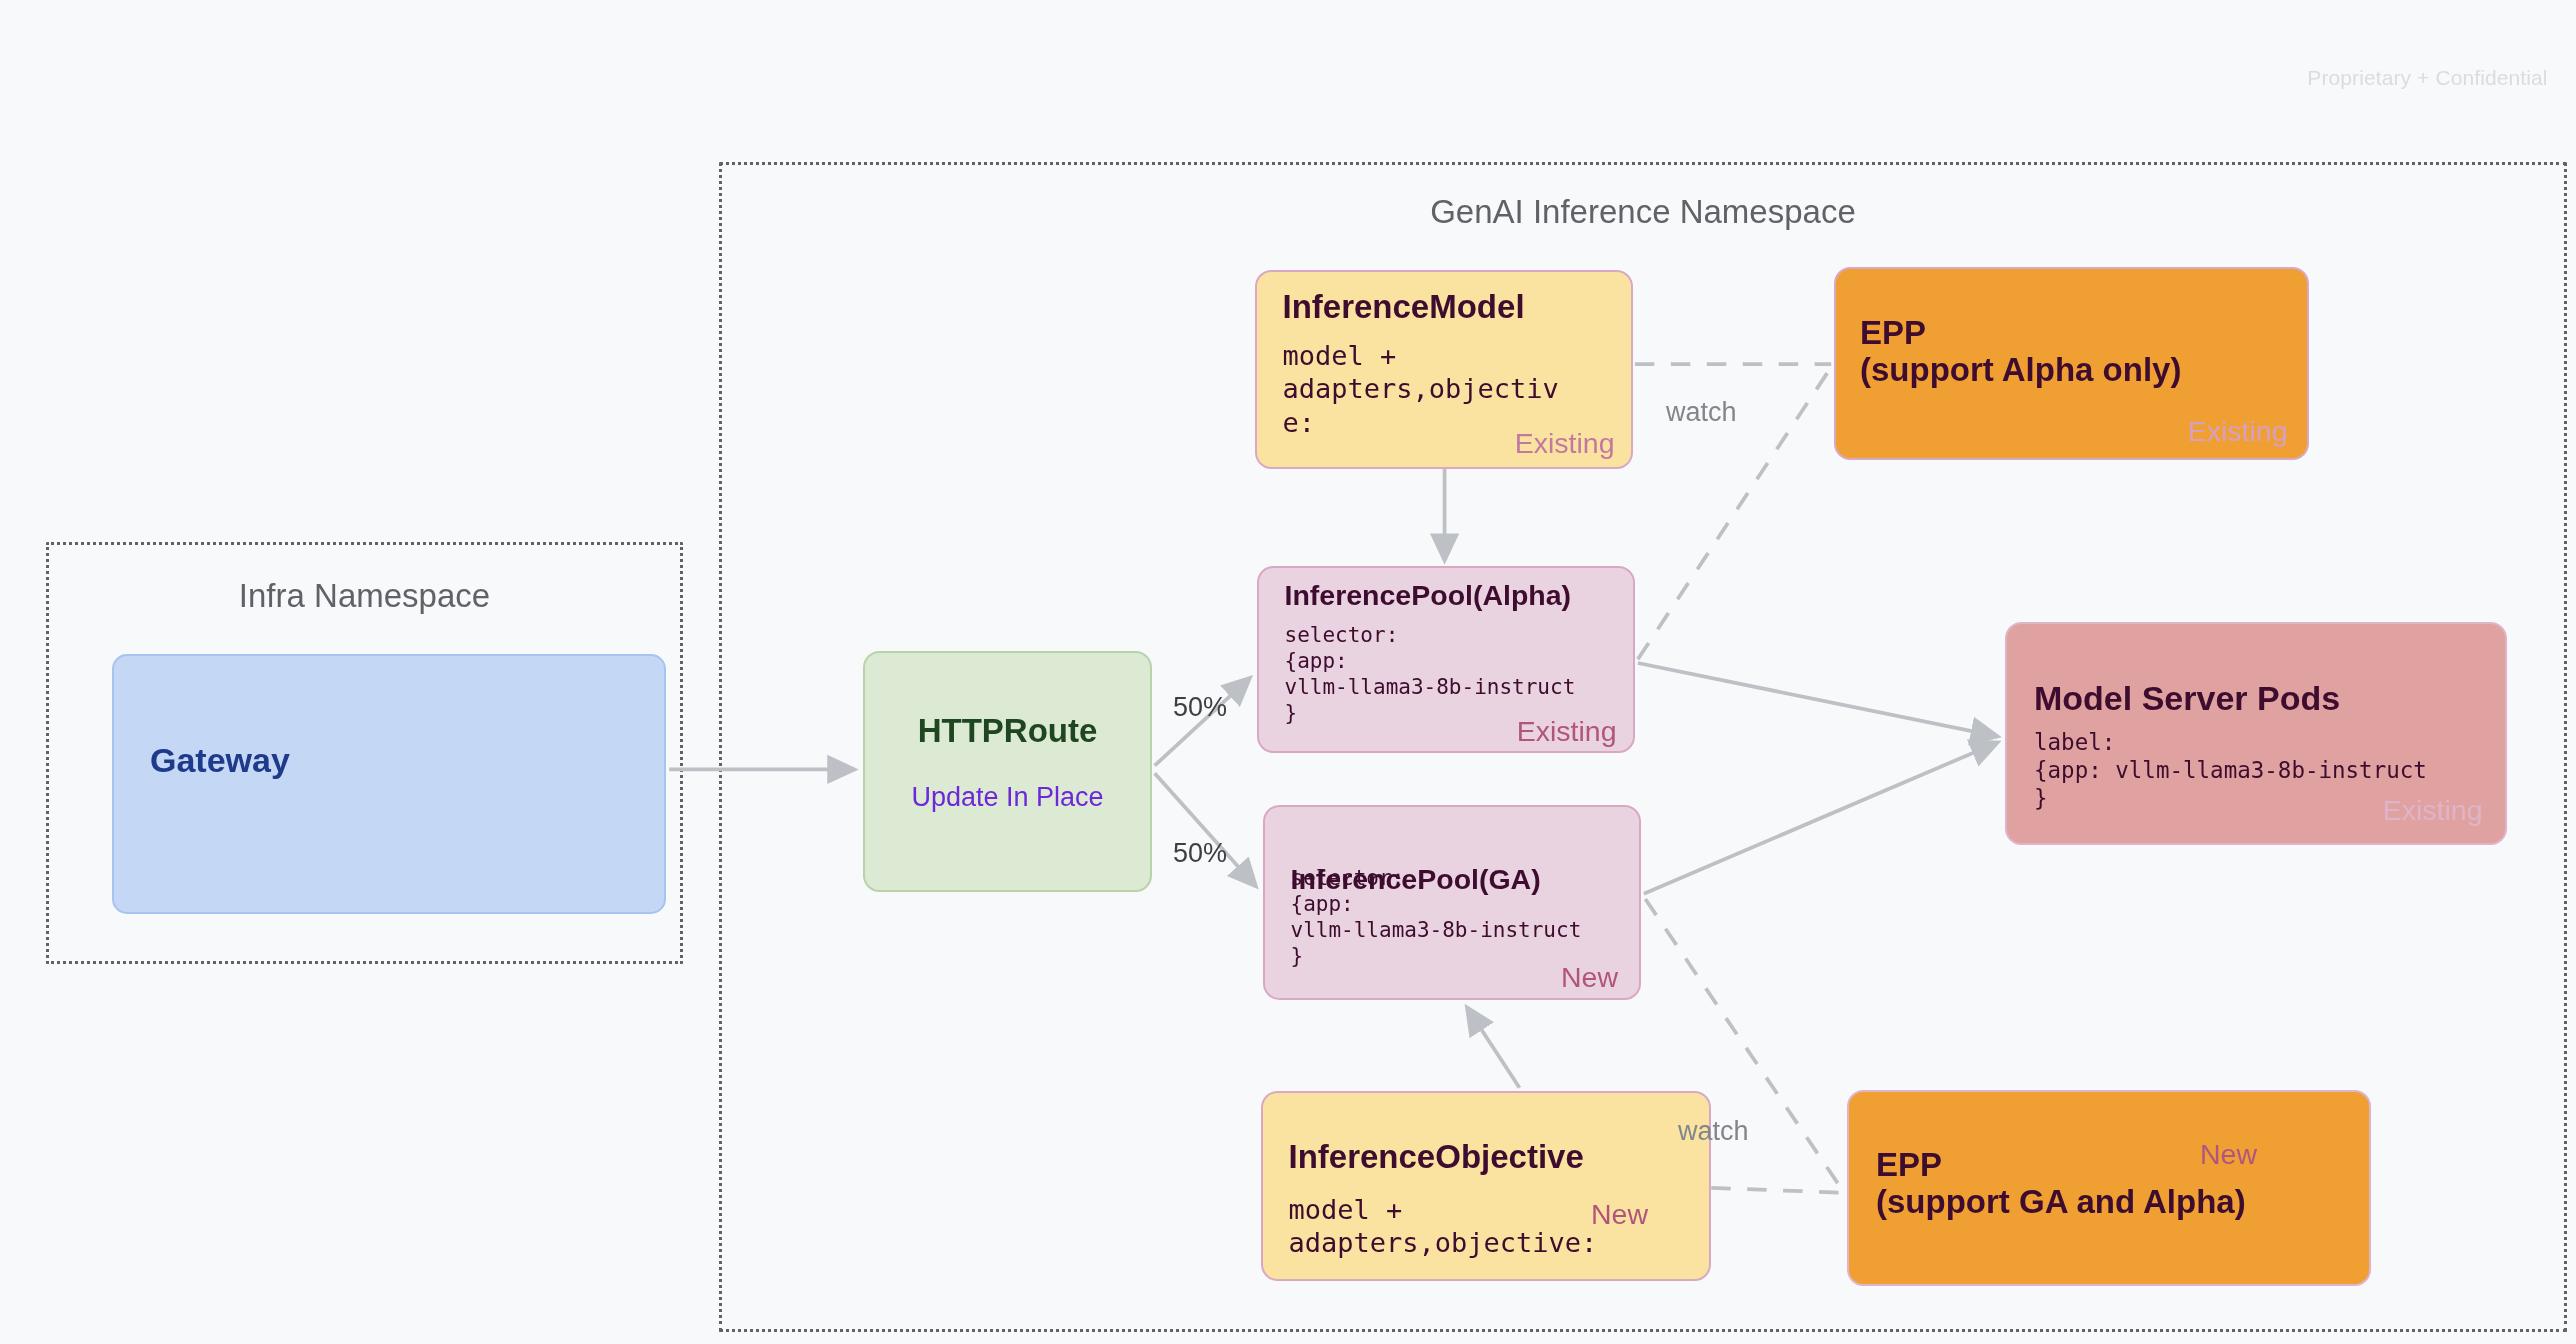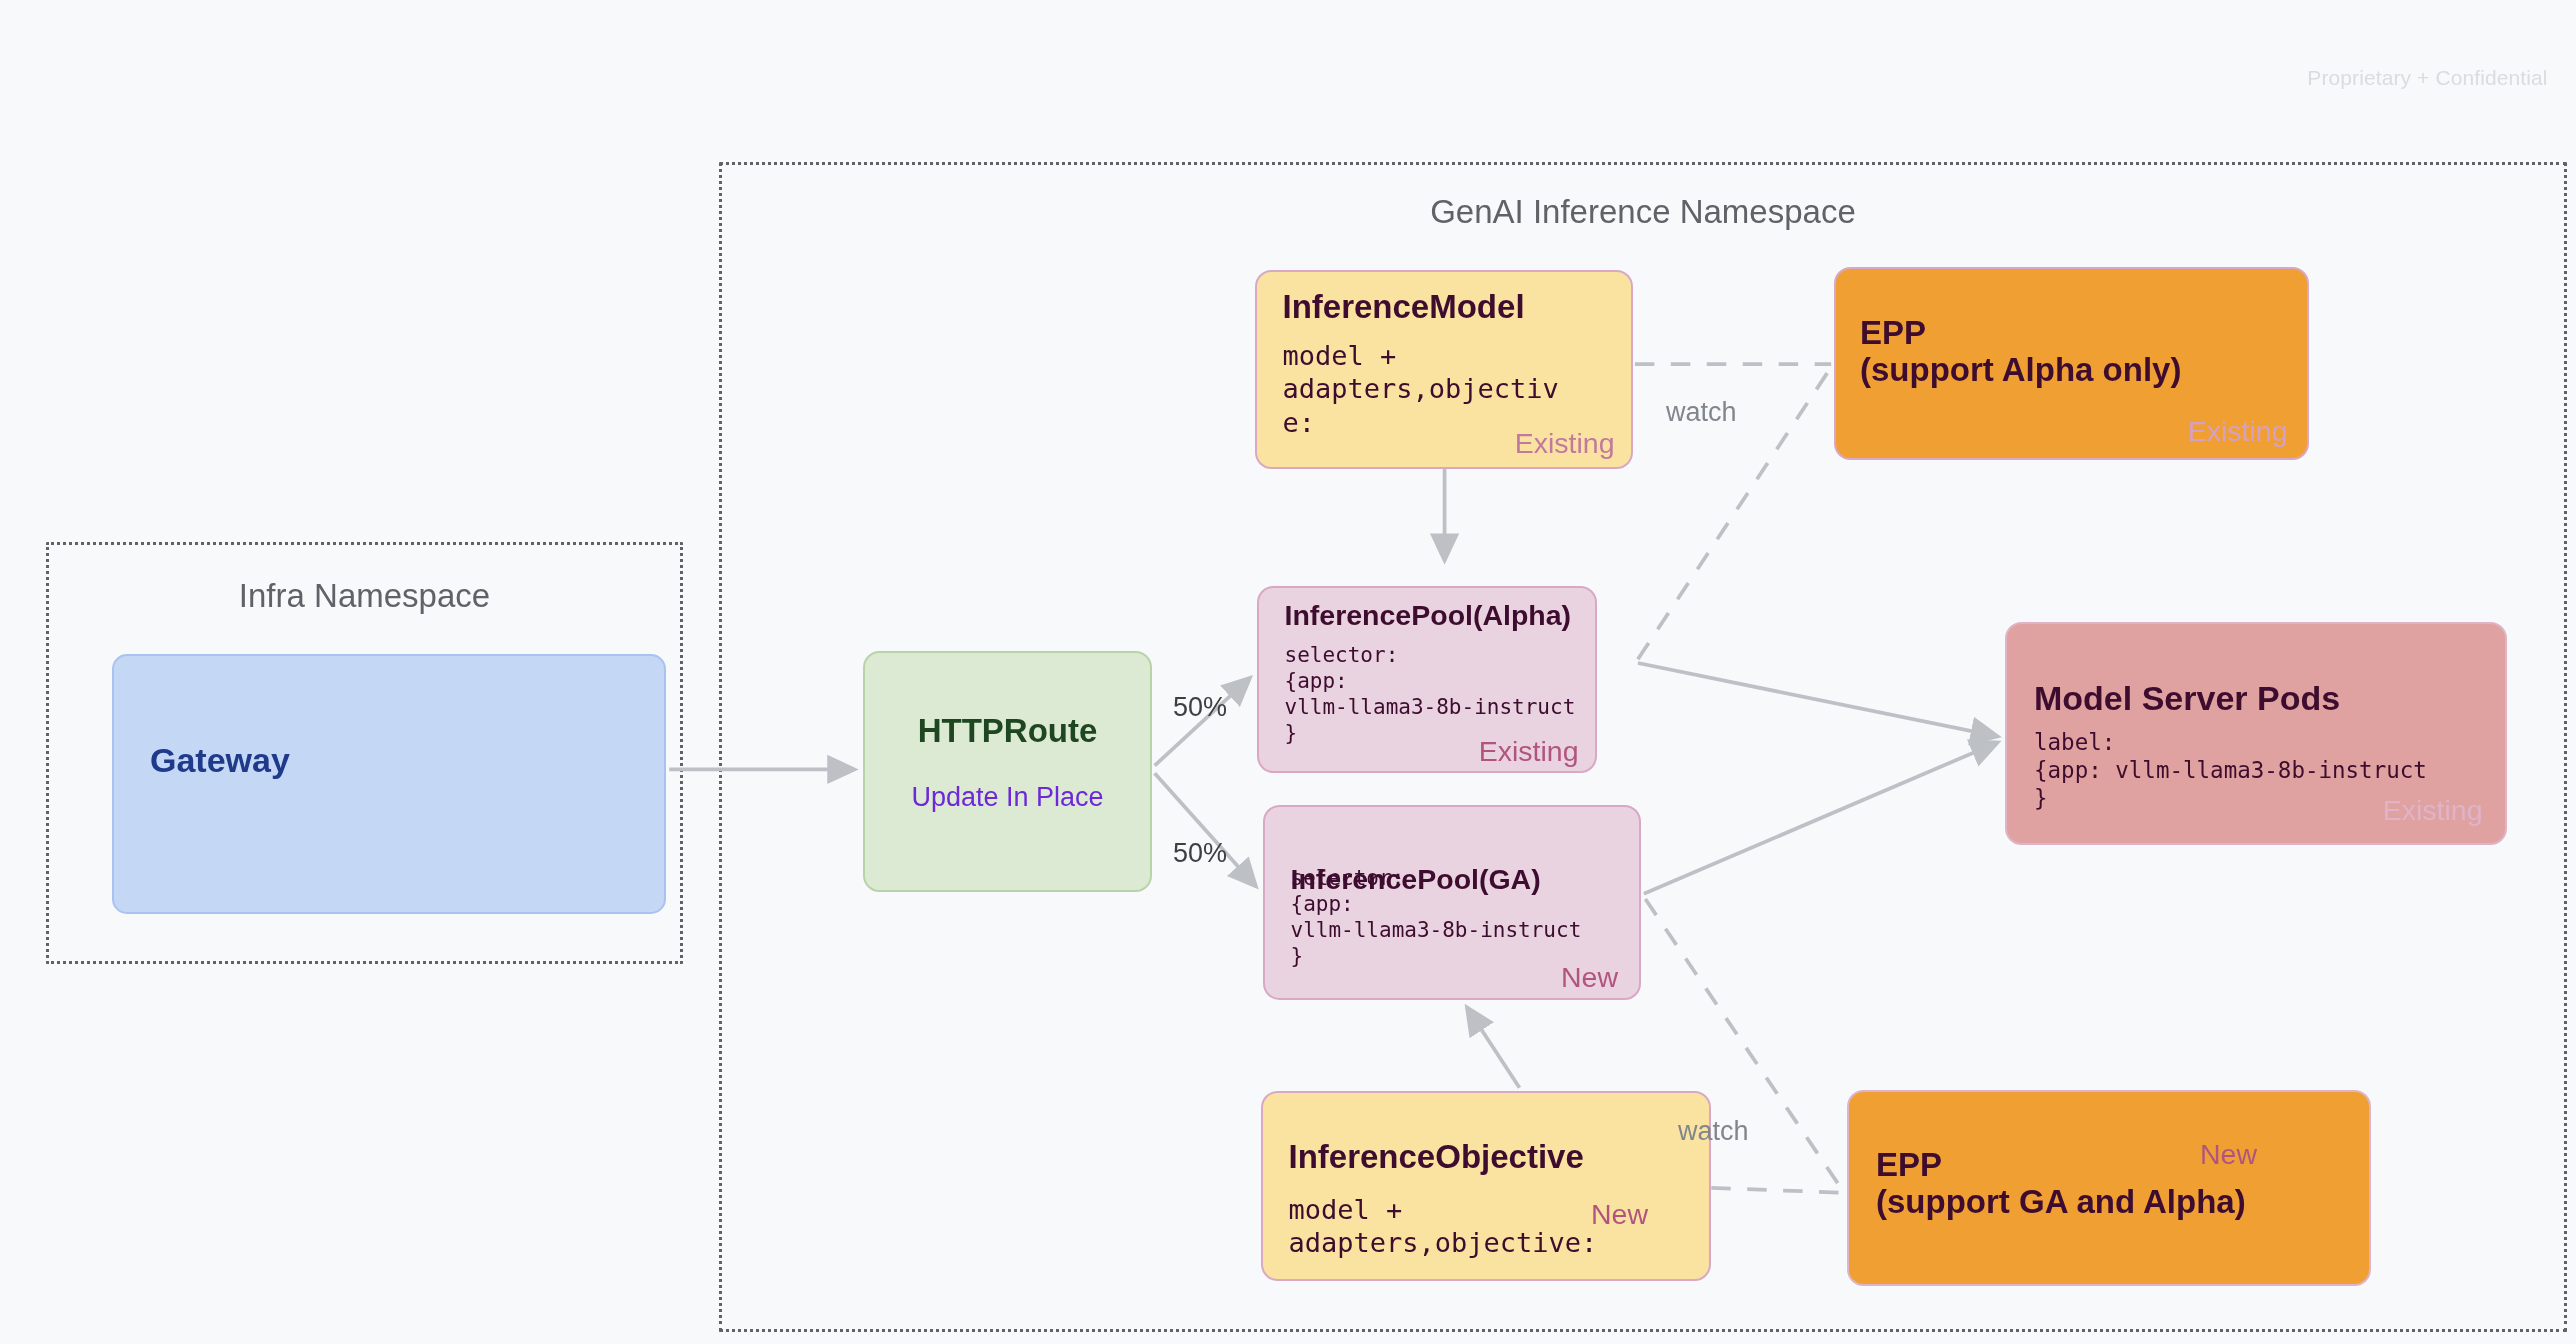--- a/index.html
+++ b/index.html
@@ -145,24 +145,23 @@
     font-size: 33px; color: #3d0c2e;
   }
   #epp-alpha .tag {
     right: 19.5px; bottom: 10.5px;
     font-size: 28.5px; color: #d5a0c2;
   }
 
   
   #pool-alpha {
     left: 1257px; top: 566px;
-    width: 340px; height: 187px;
+    width: 378px; height: 187px;
     background: #e9d3e0;
     border: 2.2px solid #d9a8c4;
-    margin-top: 20px;
   }
   #pool-alpha .title {
     position: absolute; left: 25.5px; top: 12px;
     font-size: 28.5px; color: #3d0c2e;
   }
   #pool-alpha .body {
     position: absolute; left: 25.5px; top: 54px;
     font-size: 21px; color: #3d0c2e;
   }
   #pool-alpha .tag {

